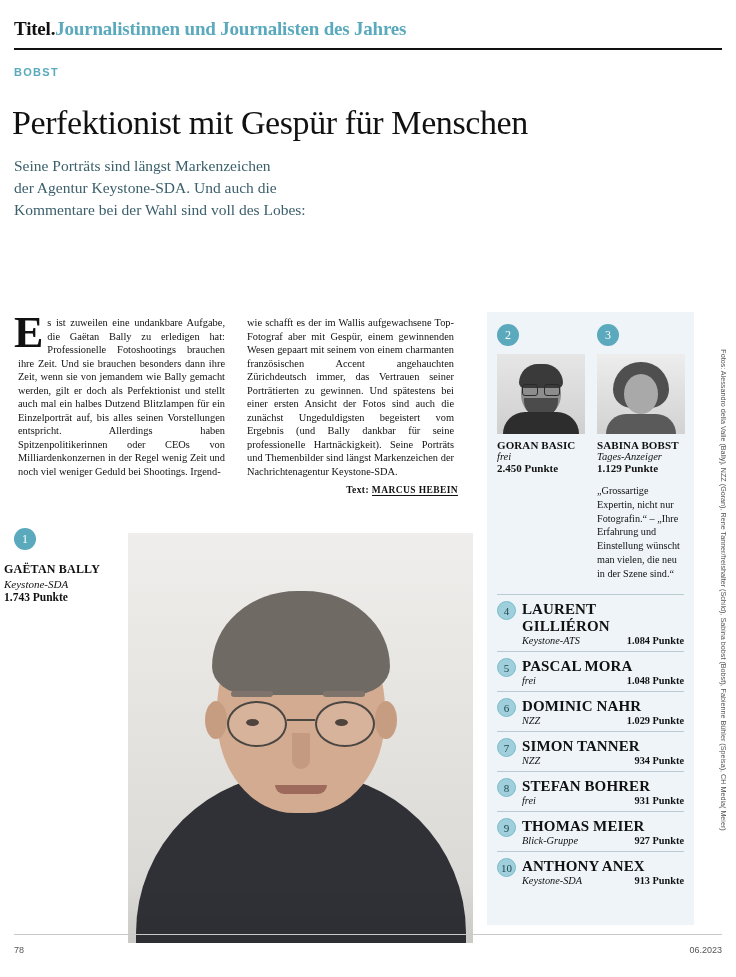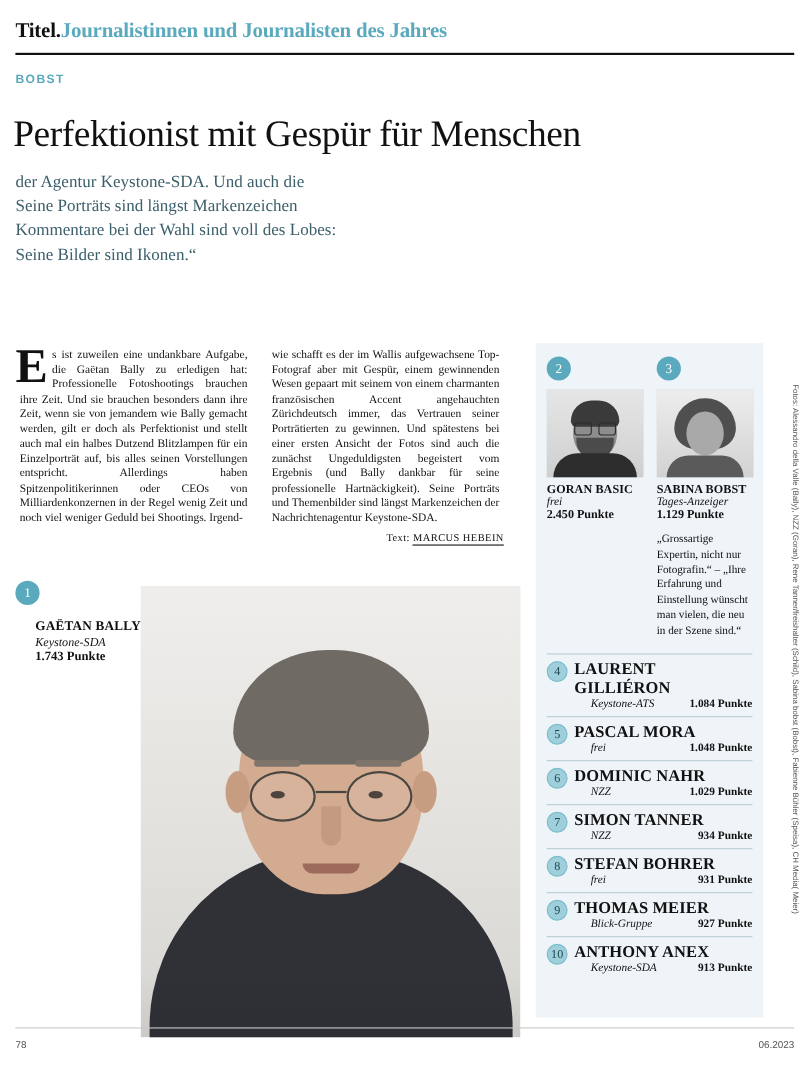--- a/index.html
+++ b/index.html
@@ -102,21 +102,21 @@
     font-size: 44px;
     line-height: 0.82;
     font-weight: bold;
     padding: 2px 4px 0 0;
     margin-top: 1px;
   }
   .byline {
     margin-top: 6px;
     text-align: right;
     font-family: "Liberation Serif", serif;
-    font-weight: normal;
+    font-weight: bold;
     font-size: 9.5px;
     letter-spacing: 0.4px;
   }
   .byline .bname { text-decoration: none; border-bottom: 1px solid #111; }
 
   
   .rank-badge {
     width: 22px; height: 22px;
     border-radius: 50%;
     background: #5aa9bd;
@@ -133,21 +133,21 @@
     background: #9ecfda;
     color: #1d4652;
     border: 1px solid #7bbccd;
   }
   .badge1 {
     position: absolute;
     left: 14px; top: 528px;
   }
   .winner-info {
     position: absolute;
-    left: 32px; top: 562px; width: 120px;
+    left: 4px; top: 562px; width: 120px;
   }
   .winner-name {
     font-family: "Liberation Serif", serif;
     font-weight: bold;
     font-size: 12px;
     letter-spacing: 0.2px;
   }
   .winner-org {
     font-family: "Liberation Serif", serif;
     font-style: italic;
@@ -338,21 +338,20 @@
     font-family: Liberation Serif, serif;
     font-weight: bold;
     font-size: 15px;
     letter-spacing: 0.1px;
   }
   .rank-sub {
     display: flex;
     justify-content: space-between;
     align-items: flex-end;
     gap: 6px;
-    margin-left: 15px;
   }
   .rank-org {
     font-family: "Liberation Serif", serif;
     font-style: italic;
     font-size: 10.3px;
   }
   .rank-points {
     font-family: "Liberation Serif", serif;
     font-weight: bold;
     font-size: 10.3px;
@@ -407,24 +406,23 @@
     <span class="header-kicker">Titel.</span>
     <span class="header-title">Journalistinnen und Journalisten des Jahres</span>
   </div>
   <div class="header-rule"></div>
 
   <div class="foto-label">BOBST</div>
 
   <h1 class="headline">Perfektionist mit Gespür für Menschen</h1>
 
   <div class="lead">
+    <div>Seine Porträts sind längst Markenzeichen</div>
     <div>der Agentur Keystone-SDA. Und auch die</div>
-    <div>Seine Porträts sind längst Markenzeichen</div>
     <div>Kommentare bei der Wahl sind voll des Lobes:</div>
-    <div>Seine Bilder sind Ikonen.“</div>
   </div>
 
   <div class="col col1">
     <span class="dropcap">E</span>
     <p>s ist zuweilen eine undankbare Aufgabe, die Gaëtan Bally zu erledigen hat: Professionelle Fotoshootings brauchen ihre Zeit. Und sie brauchen besonders dann ihre Zeit, wenn sie von jemandem wie Bally gemacht werden, gilt er doch als Perfektionist und stellt auch mal ein halbes Dutzend Blitzlampen für ein Einzelporträt auf, bis alles seinen Vorstellungen entspricht. Allerdings haben Spitzenpolitikerinnen oder CEOs von Milliardenkonzernen in der Regel wenig Zeit und noch viel weniger Geduld bei Shootings. Irgend-</p>
   </div>
 
   <div class="col col2">
     <p>wie schafft es der im Wallis aufgewachsene Top-Fotograf aber mit Gespür, einem gewinnenden Wesen gepaart mit seinem von einem charmanten französischen Accent angehauchten Zürichdeutsch immer, das Vertrauen seiner Porträtierten zu gewinnen. Und spätestens bei einer ersten Ansicht der Fotos sind auch die zunächst Ungeduldigsten begeistert vom Ergebnis (und Bally dankbar für seine professionelle Hartnäckigkeit). Seine Porträts und Themenbilder sind längst Markenzeichen der Nachrichtenagentur Keystone-SDA.</p>
     <div class="byline">

